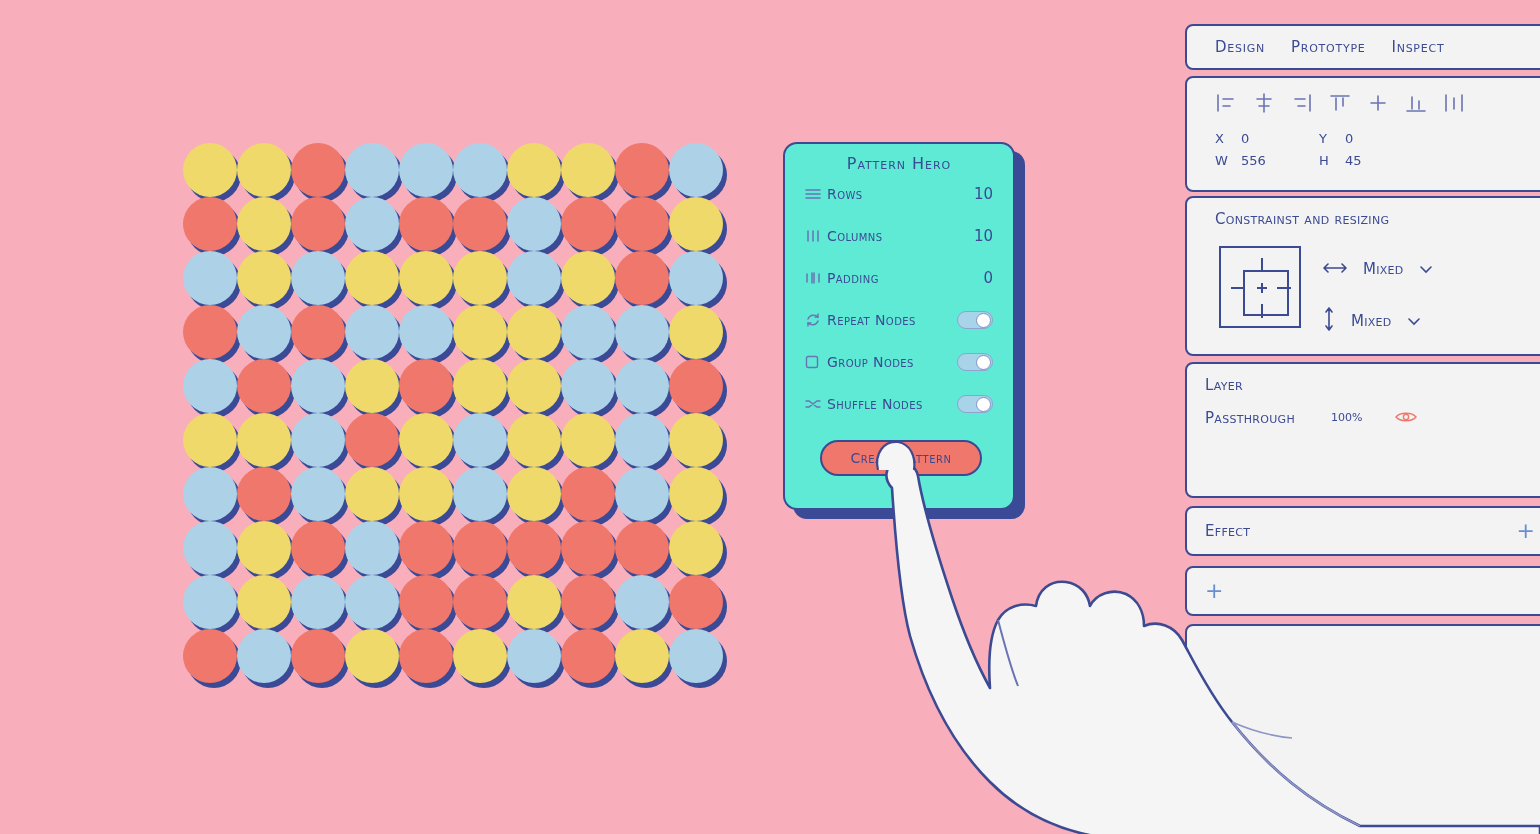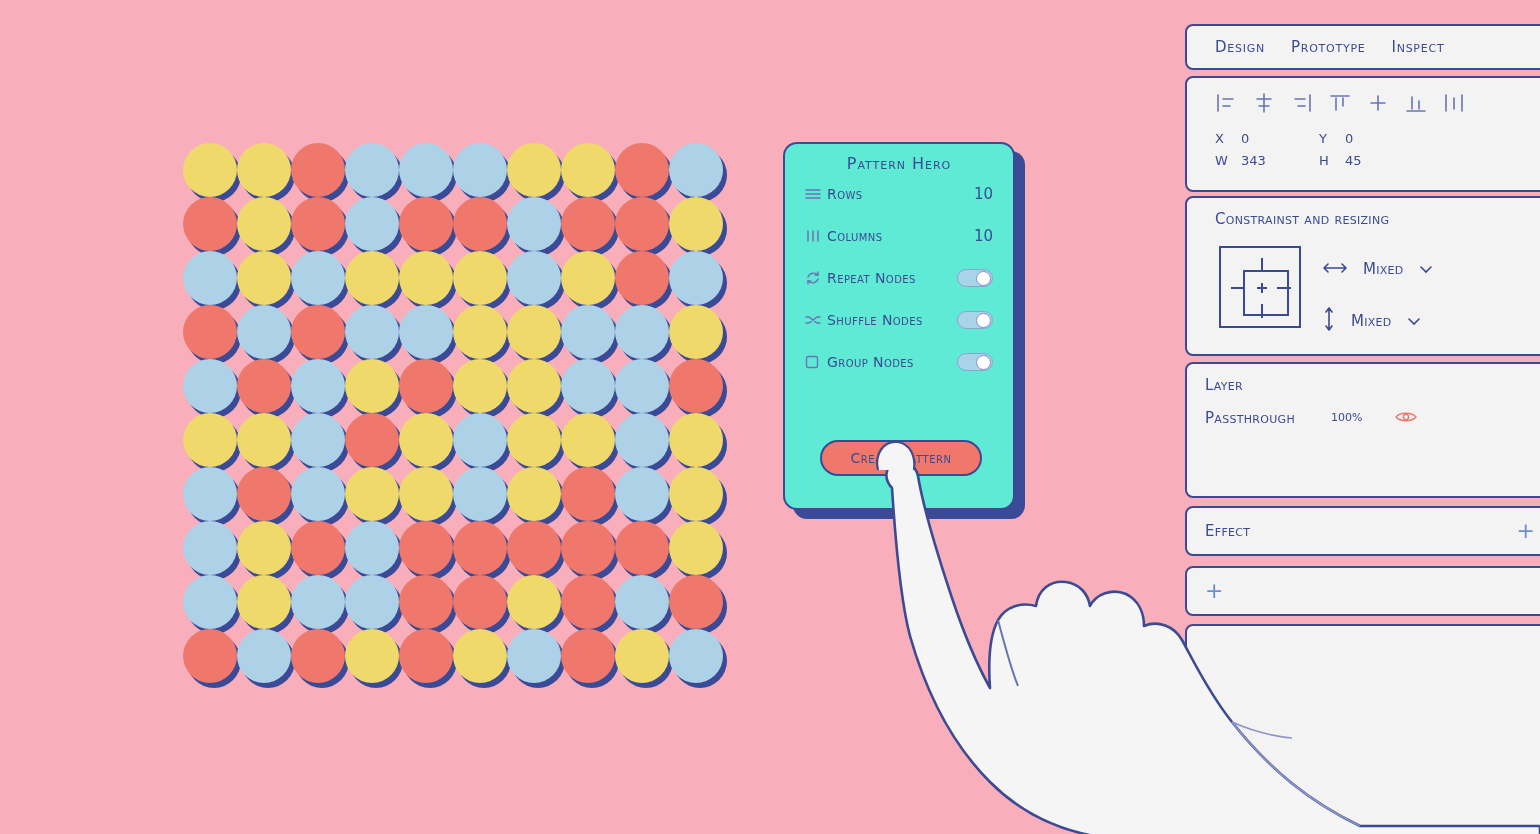--- a/index.html
+++ b/index.html
@@ -430,45 +430,54 @@
         <span class="ic">
           <svg width="16" height="12" viewBox="0 0 16 12">
             <path d="M3 1v10M8 1v10M13 1v10" stroke="#6a74b4" stroke-width="1.5" stroke-linecap="round"></path>
           </svg>
         </span>
         <span class="lbl">Columns</span>
         <span class="val">10</span>
       </div>
       <div class="row">
         <span class="ic">
+          <svg width="16" height="12" viewBox="0 0 16 12">
+            <path d="M2 2v8M7 1v10M9 1v10M14 2v8" stroke="#6a74b4" stroke-width="1.5" stroke-linecap="round"></path>
+          </svg>
+        </span>
+        <span class="lbl">Padding</span>
+        <span class="val">0</span>
+      </div>
+      <div class="row">
+        <span class="ic">
           <svg width="16" height="16" viewBox="0 0 16 16">
             <path d="M13 5A6 6 0 0 0 3 7" stroke="#6a74b4" stroke-width="1.4" fill="none" stroke-linecap="round"></path>
             <path d="M3 11a6 6 0 0 0 10-2" stroke="#6a74b4" stroke-width="1.4" fill="none" stroke-linecap="round"></path>
             <path d="M13 2v3h-3M3 14v-3h3" stroke="#6a74b4" stroke-width="1.4" fill="none" stroke-linecap="round"></path>
           </svg>
         </span>
         <span class="lbl">Repeat Nodes</span>
         <span class="toggle"></span>
       </div>
       <div class="row">
         <span class="ic">
+          <svg width="14" height="14" viewBox="0 0 14 14">
+            <rect x="1.5" y="1.5" width="11" height="11" rx="1.5" stroke="#6a74b4" stroke-width="1.4" fill="none"></rect>
+          </svg>
+        </span>
+        <span class="lbl">Group Nodes</span>
+        <span class="toggle"></span>
+      </div>
+      <div class="row">
+        <span class="ic">
           <svg width="16" height="12" viewBox="0 0 16 12">
             <path d="M1 3h3l8 6h3M1 9h3l8-6h3" stroke="#6a74b4" stroke-width="1.4" fill="none" stroke-linecap="round"></path>
           </svg>
         </span>
         <span class="lbl">Shuffle Nodes</span>
-        <span class="toggle"></span>
-      </div>
-      <div class="row">
-        <span class="ic">
-          <svg width="14" height="14" viewBox="0 0 14 14">
-            <rect x="1.5" y="1.5" width="11" height="11" rx="1.5" stroke="#6a74b4" stroke-width="1.4" fill="none"></rect>
-          </svg>
-        </span>
-        <span class="lbl">Group Nodes</span>
         <span class="toggle"></span>
       </div>
     </div>
   <div id="create-btn">Create Pattern</div>
 </div>
 
 <div class="panel" id="insp-tabs">
   <div class="inner" id="tabs-inner">
       <span class="tab">Design</span>
       <span class="tab">Prototype</span>
@@ -498,21 +507,21 @@
       </svg>
       <svg viewBox="0 0 22 20" class="aicon">
         <path d="M3 2v16M19 2v16M11 5v11" stroke="#6a74b4" stroke-width="1.6" stroke-linecap="round" fill="none"></path>
       </svg>
     </div>
   <div id="dims">
     <div>
       <span class="k">X</span><span class="v">0</span><span class="k">Y</span><span class="v">0</span>
     </div>
     <div>
-      <span class="k">W</span><span class="v">343</span><span class="k">H</span><span class="v">45</span>
+      <span class="k">W</span><span class="v">556</span><span class="k">H</span><span class="v">45</span>
     </div>
   </div>
 </div>
 
 <div class="panel" id="insp-constraint">
   <div class="hd hl">Constrainst and resizing</div>
   <div id="cbox">
     <div id="cbox-in"></div>
     <div class="ctick" style="left:40px;top:10px;width:2px;height:14px;"></div>
     <div class="ctick" style="left:40px;top:56px;width:2px;height:14px;"></div>

